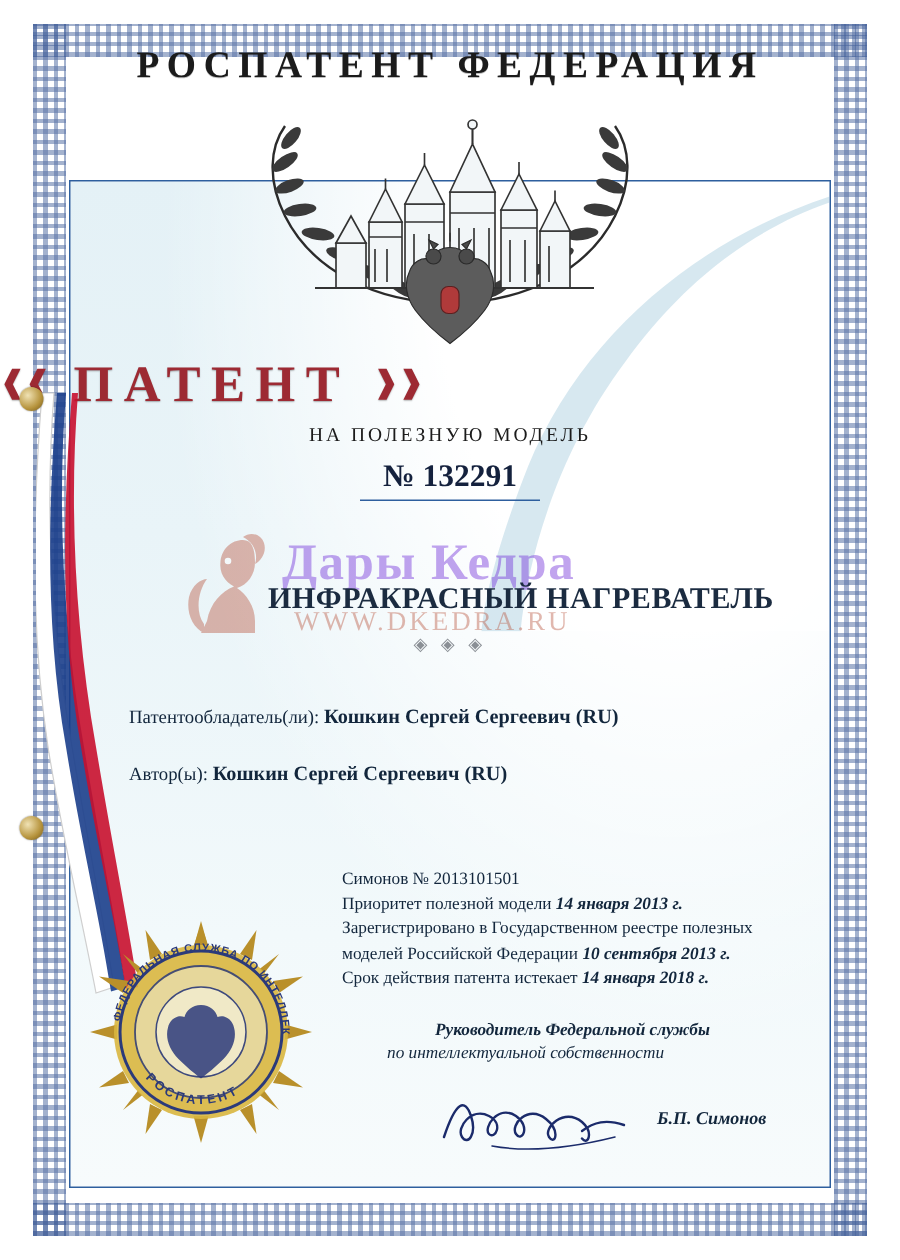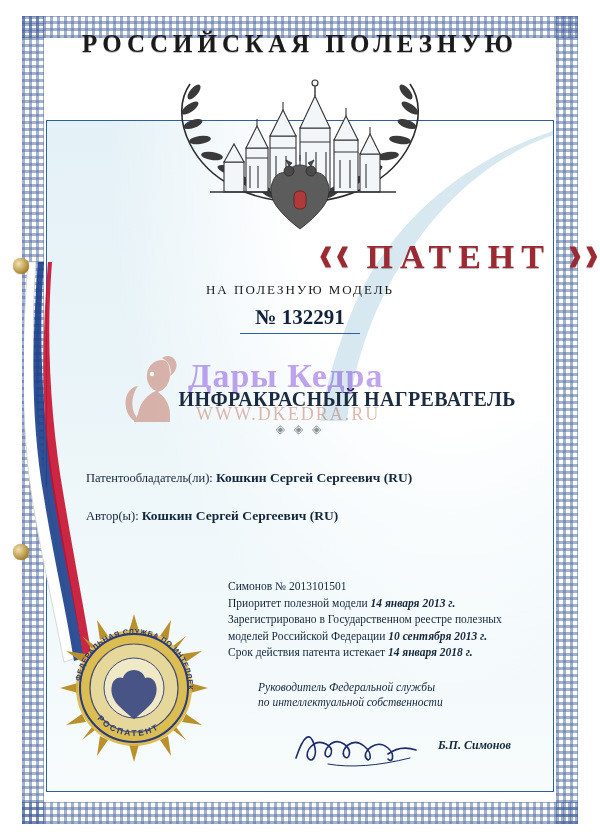--- a/index.html
+++ b/index.html
@@ -115,21 +115,21 @@
     height: 78px;
   }
   .eagle svg { display: block; }
 
   
   .patent-word {
     position: absolute;
     left: 0;
     top: 238px;
     width: 600px;
-    text-align: right;
+    text-align: left;
     font-family: "Liberation Serif", serif;
     font-weight: bold;
     font-size: 34px;
     letter-spacing: 7px;
     color: #9d2a33;
     text-shadow: 0 1px 1px rgba(0,0,0,0.3);
   }
   .patent-word .deco-l, .patent-word .deco-r {
     color: #9d2a33;
     font-size: 20px;
@@ -266,21 +266,21 @@
   .sign-block {
     position: absolute;
     left: 258px;
     top: 680px;
     width: 270px;
     font-size: 11.5px;
     color: #12263c;
     font-style: italic;
     line-height: 15px;
   }
-  .sign-line1 { font-weight: normal; font-style: italic; }
+  .sign-line1 { font-weight: bold; font-style: italic; margin-left: 32px; }
   .sign-name {
     position: absolute;
     left: 438px;
     top: 738px;
     font-size: 12px;
     font-weight: bold;
     font-style: italic;
     color: #12263c;
     white-space: nowrap;
   }
@@ -338,21 +338,21 @@
   <div class="tint"></div>
   <div class="tint-swoosh">
     <svg width="506" height="300" viewBox="0 0 506 300">
       <path d="M0,0 L506,0 L506,40 C430,60 360,120 330,200 C310,250 300,280 298,300 L506,300 L506,300 L0,300 Z" fill="#ffffff" opacity="0.0"></path>
       <path d="M506,0 L506,30 C420,55 350,115 318,196 C296,252 290,282 288,300 L506,300 Z" fill="#ffffff" opacity="0.55"></path>
       <path d="M506,0 L506,10 C415,40 340,105 305,190 C283,246 276,280 274,300 L300,300 C305,250 325,180 370,120 C412,62 460,30 506,14 Z" fill="#bcd9e6" opacity="0.6"></path>
     </svg>
   </div>
   <div class="frame-inner"></div>
 
-  <div class="fed-title">РОССИЙСКАЯ ПОЛЕЗНУЮ</div>
+  <div class="fed-title">РОСПАТЕНТ ФЕДЕРАЦИЯ</div>
 
   <div class="emblem-wrap">
     <svg width="300" height="150" viewBox="0 0 300 150">
       <g stroke="#2b2b2b" stroke-width="1" fill="none">
 
         <path d="M150,140 C100,140 58,118 40,82 C28,58 30,36 40,22" stroke-width="1.6"></path>
         <path d="M150,140 C200,140 242,118 260,82 C272,58 270,36 260,22" stroke-width="1.6"></path>
         <g fill="#3a3a3a" stroke="none">
           <ellipse cx="44" cy="30" rx="9" ry="4" transform="rotate(-50 44 30)"></ellipse>
           <ellipse cx="40" cy="46" rx="10" ry="4" transform="rotate(-35 40 46)"></ellipse>

